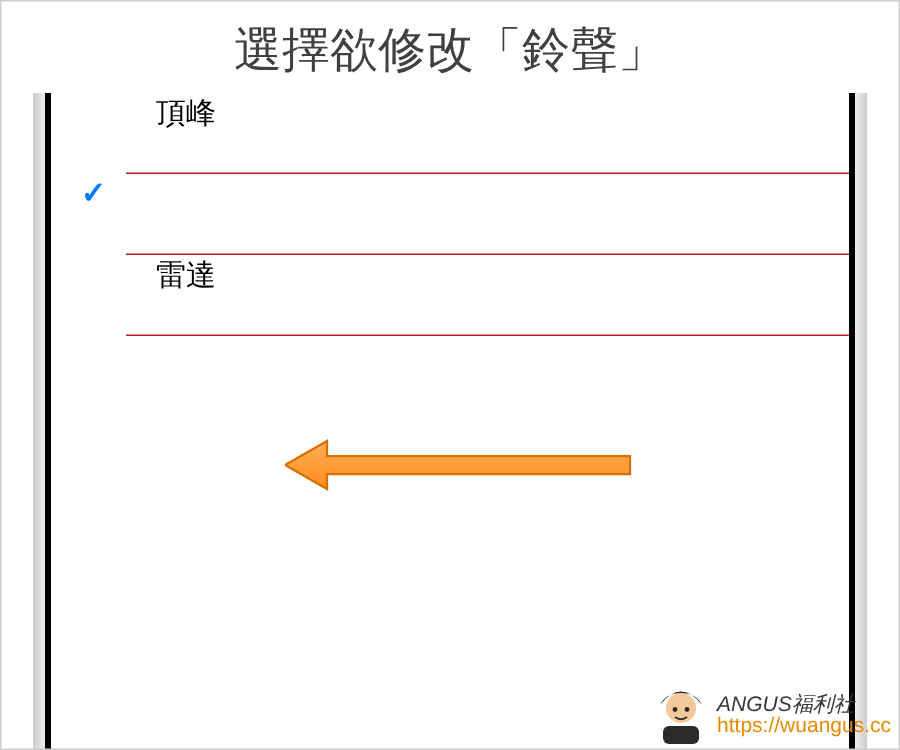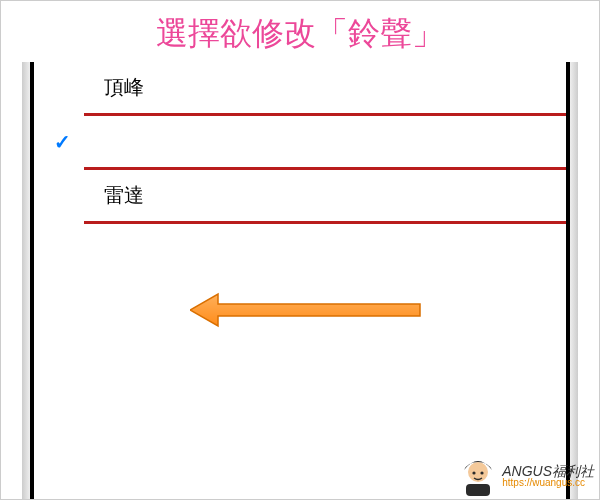--- a/index.html
+++ b/index.html
@@ -7,21 +7,21 @@
       width: 600px;
       height: 500px;
       background: #fff;
       font-family: -apple-system, "PingFang TC", "Microsoft JhengHei", sans-serif;
       position: relative;
       overflow: hidden;
     }
     .title {
       text-align: center;
       font-size: 32px;
-      color: #ec4899;
+      color: #404040;
       padding: 12px 0 10px 0;
       font-weight: 400;
     }
     .phone-frame {
       position: absolute;
       left: 30px;
       right: 30px;
       top: 62px;
       bottom: 0;
       background: #fff;
@@ -48,22 +48,21 @@
       position: absolute;
       left: 0;
       right: 0;
       top: 0;
       bottom: 0;
       padding-left: 50px;
     }
     .list-item {
       height: 54px;
       display: flex;
-      align-items: center;
-      border-bottom: 3px solid #b91c1c;
+      border-bottom: 1px solid #b91c1c;
       position: relative;
       font-size: 20px;
       color: #000;
       padding-left: 20px;
     }
     .checkmark {
       position: absolute;
       left: -30px;
       color: #007aff;
       font-size: 20px;
@@ -91,21 +90,21 @@
     }
     .watermark-brand {
       font-size: 14px;
       font-weight: normal;
       font-style: italic;
       color: #353535;
     }
     .watermark-brand .w1 { color: #353535; }
     .watermark-brand .w2 { color: #353535; }
     .watermark-url {
-      font-size: 10px;
+      font-size: 14px;
       color: #e68a00;
     }
     .outer-border {
       position: absolute;
       inset: 0;
       border: 1px solid #ccc;
       pointer-events: none;
     }
   </style>
 </head>

